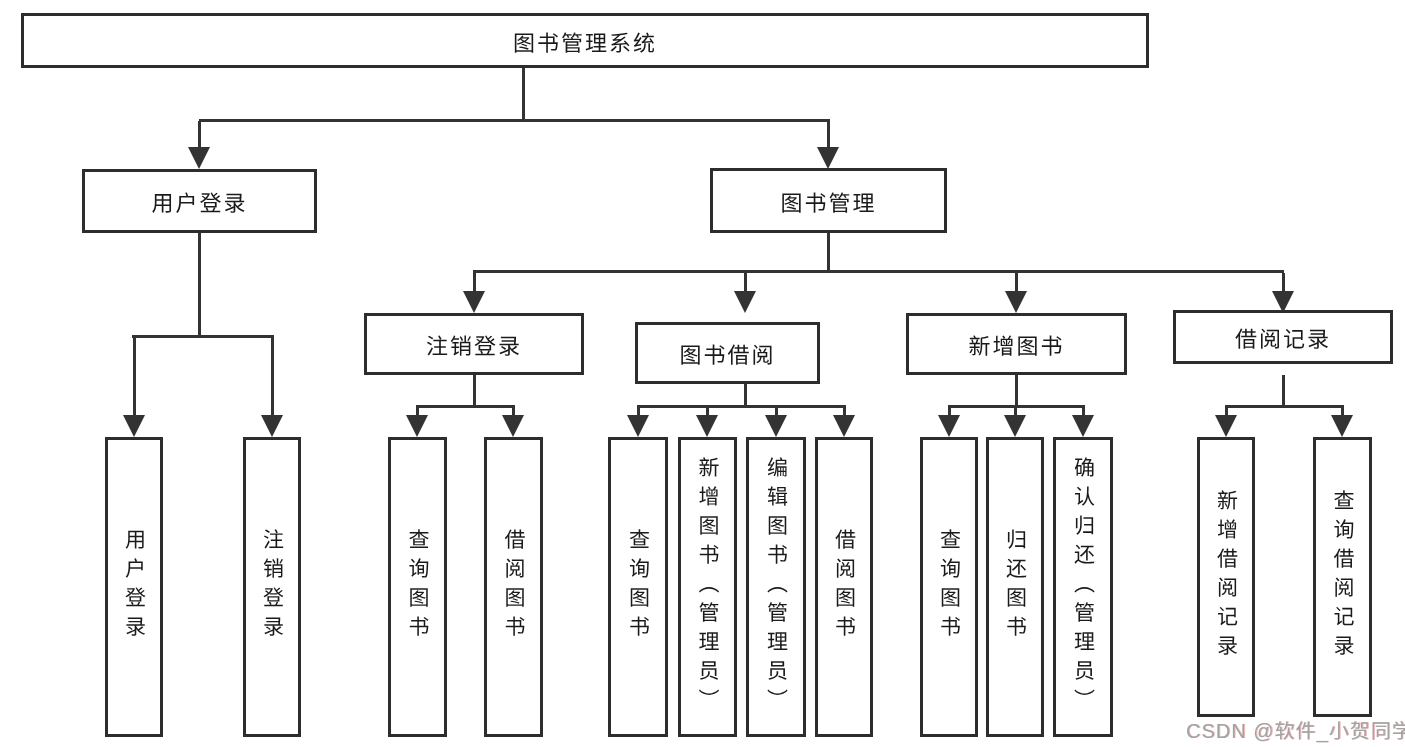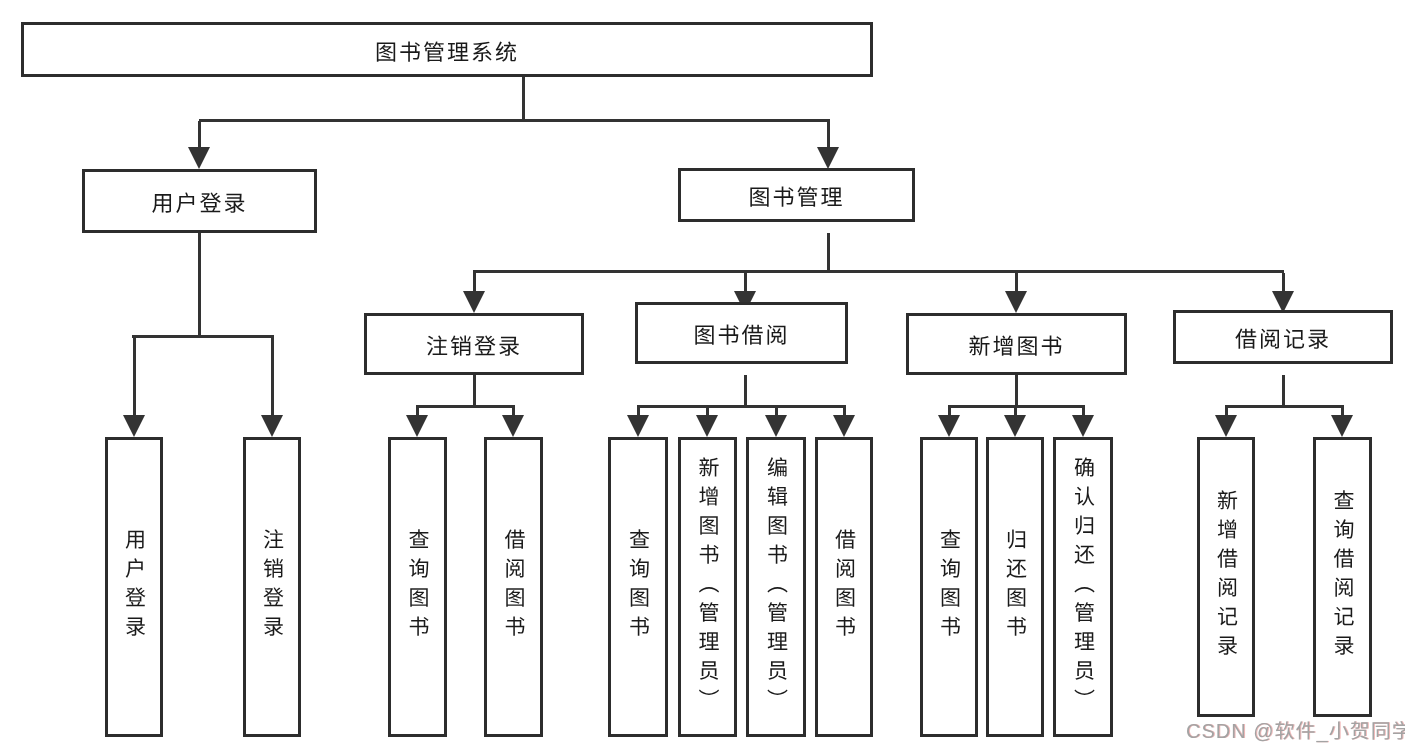--- a/index.html
+++ b/index.html
@@ -81,35 +81,35 @@
   <div class="ah" style="left:938px;top:415px"></div>
   <div class="vl" style="left:1014px;top:406px;height:12px"></div>
   <div class="ah" style="left:1004px;top:415px"></div>
   <div class="vl" style="left:1082px;top:406px;height:12px"></div>
   <div class="ah" style="left:1072px;top:415px"></div>
   <div class="vl" style="left:1225px;top:406px;height:12px"></div>
   <div class="ah" style="left:1215px;top:415px"></div>
   <div class="vl" style="left:1341px;top:406px;height:12px"></div>
   <div class="ah" style="left:1331px;top:415px"></div>
 
-  <div class="box" style="left:21px;top:22px;width:852px;height:55px">
+  <div class="box" style="left:21px;top:13px;width:1128px;height:55px">
     <span>图书管理系统</span>
   </div>
 
   <div class="box" style="left:82px;top:169px;width:235px;height:64px">
     <span>用户登录</span>
   </div>
-  <div class="box" style="left:678px;top:168px;width:237px;height:54px">
+  <div class="box" style="left:710px;top:168px;width:237px;height:65px">
     <span>图书管理</span>
   </div>
 
   <div class="box" style="left:364px;top:313px;width:220px;height:62px">
     <span>注销登录</span>
   </div>
-  <div class="box" style="left:635px;top:302px;width:213px;height:62px">
+  <div class="box" style="left:635px;top:322px;width:185px;height:62px">
     <span>图书借阅</span>
   </div>
   <div class="box" style="left:906px;top:313px;width:221px;height:62px">
     <span>新增图书</span>
   </div>
   <div class="box" style="left:1173px;top:310px;width:220px;height:54px">
     <span>借阅记录</span>
   </div>
 
   <div class="box leaf" style="left:105px;top:437px;width:58px;height:300px">

